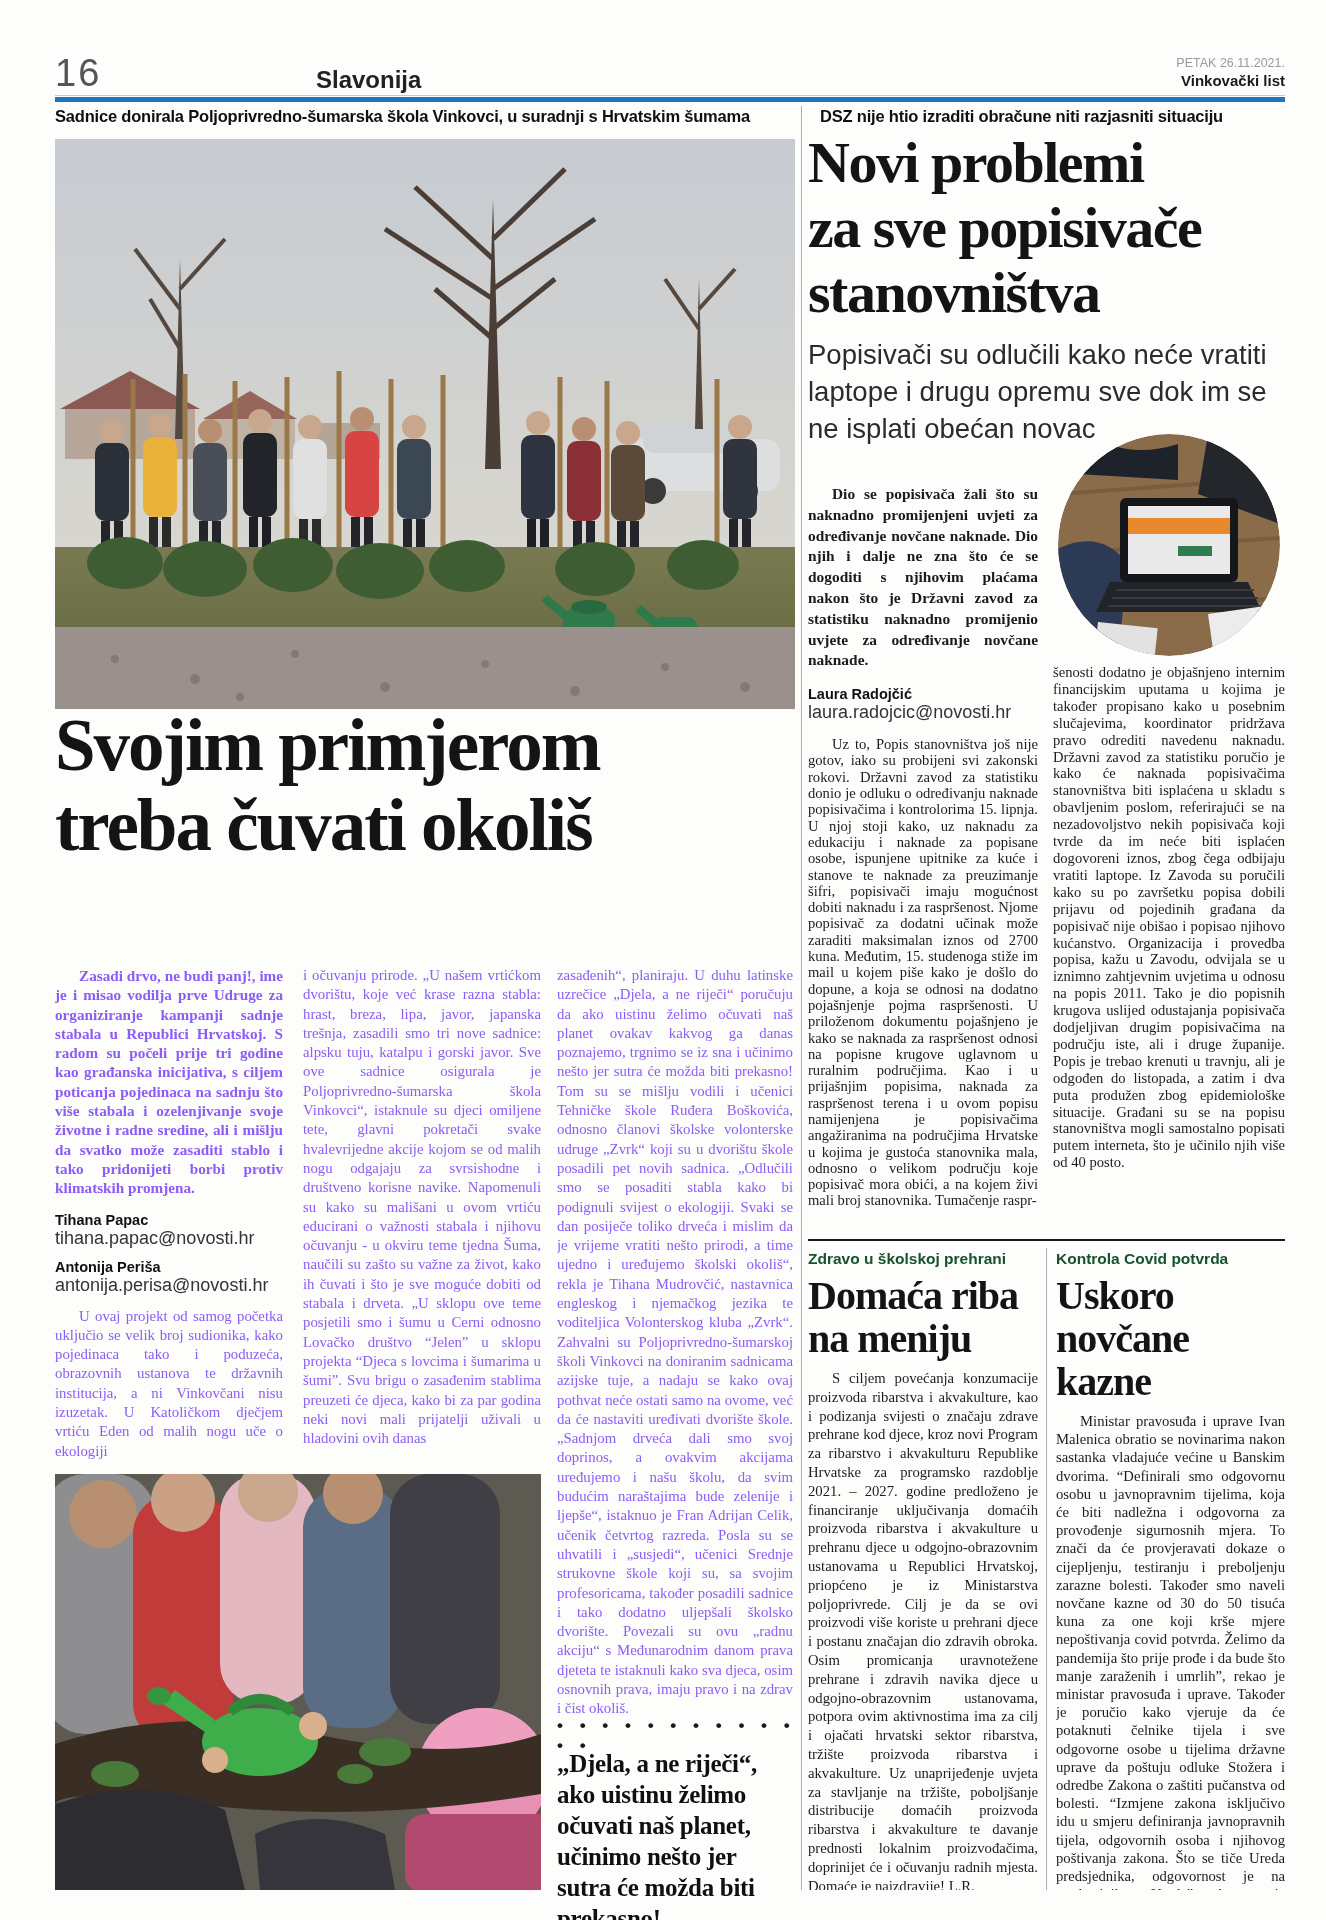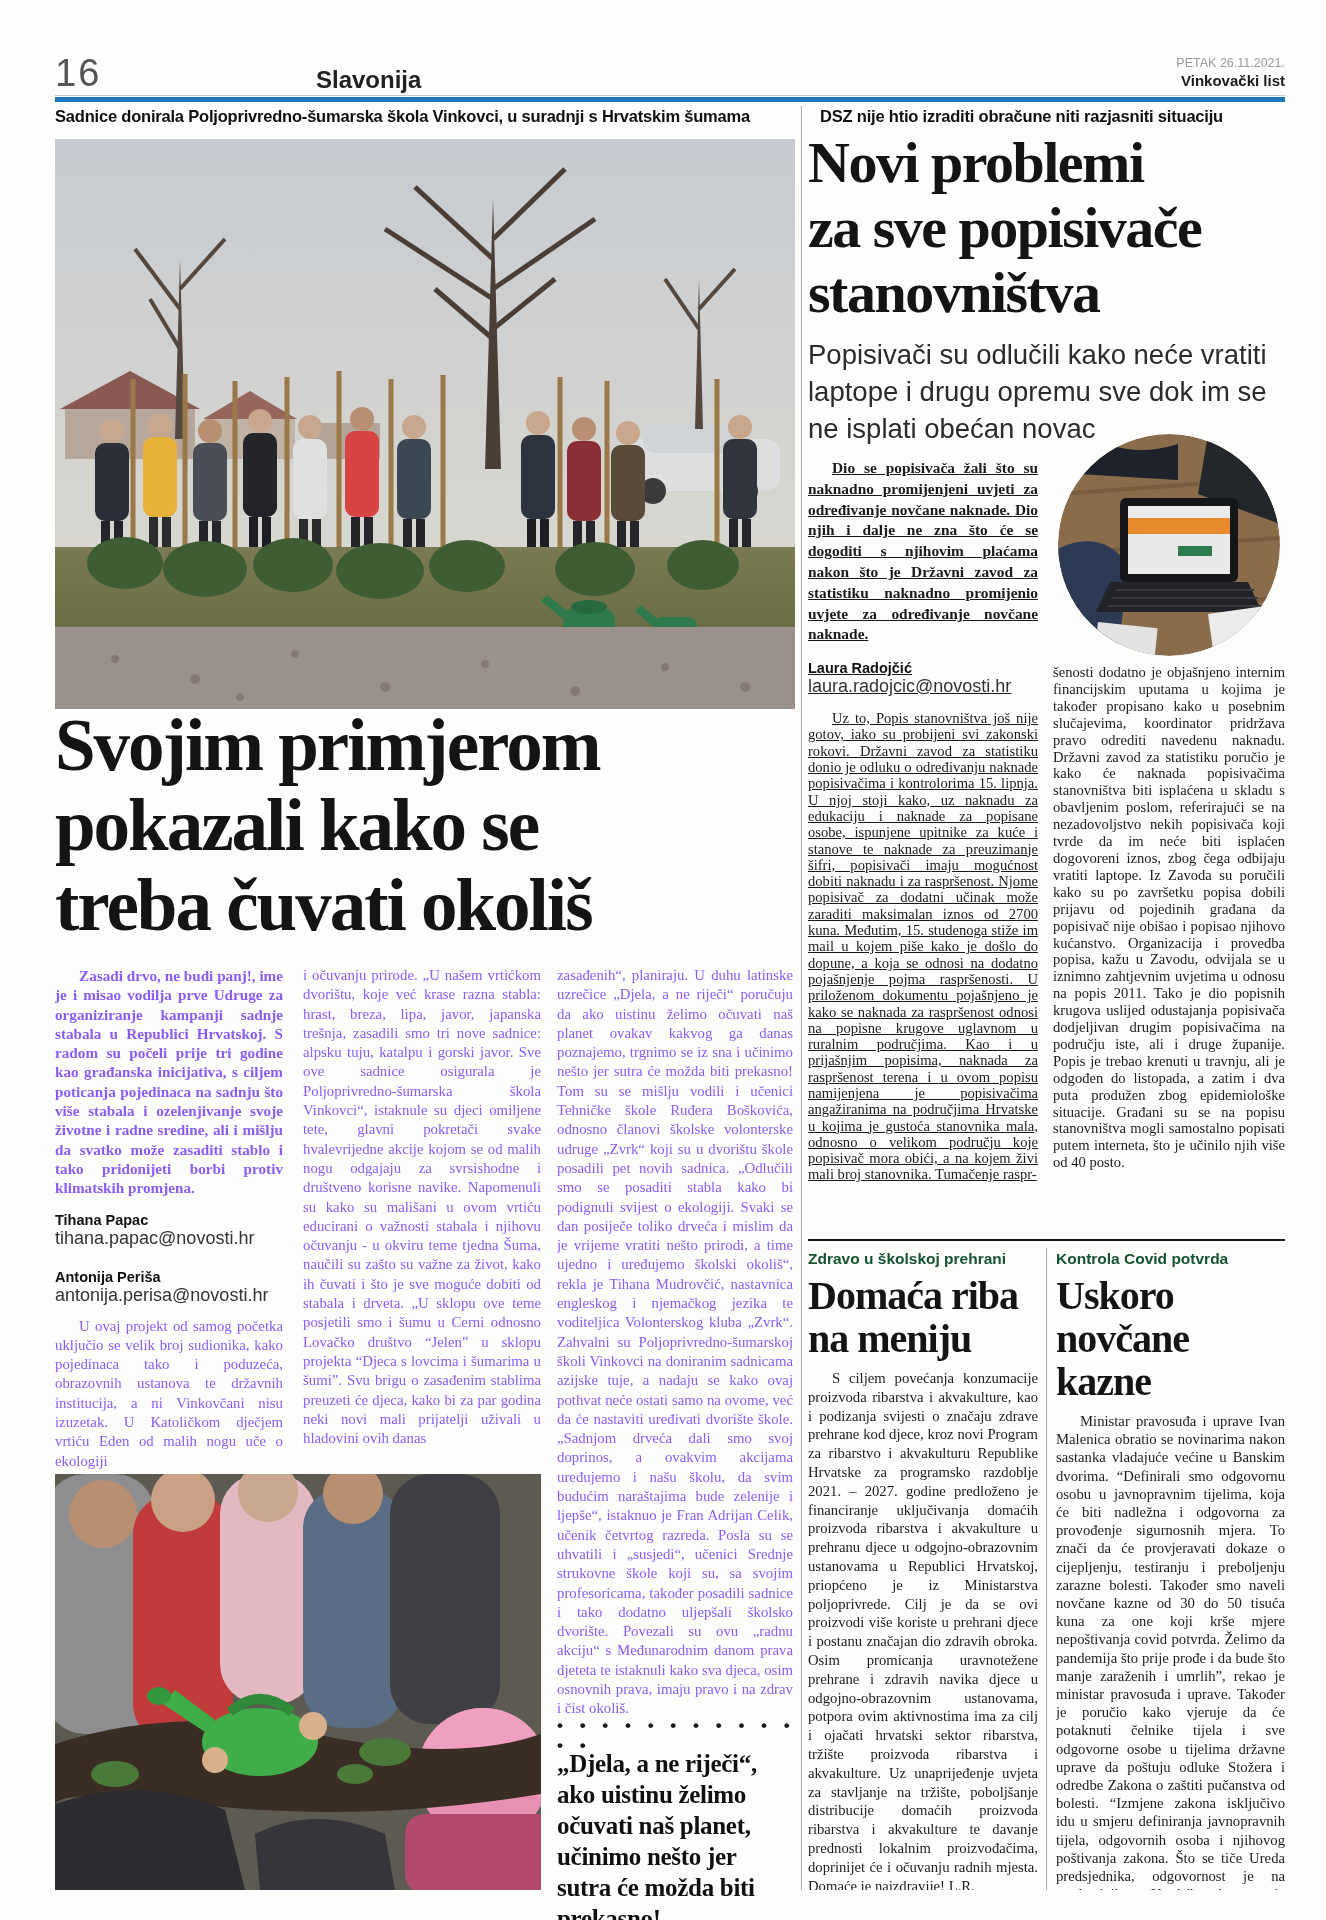--- a/index.html
+++ b/index.html
@@ -212,31 +212,30 @@
           <circle cx="520" cy="552" r="5"></circle>
         <circle cx="610" cy="528" r="4"></circle>
           <circle cx="690" cy="548" r="5"></circle>
           <circle cx="185" cy="558" r="4"></circle>
       </g>
     </svg>
   </div>
 
   <div class="abs la-headline">
     <div>Svojim primjerom</div>
-    <div>pokazali kako se</div>
     <div>treba čuvati okoliš</div>
   </div>
 
   <div class="abs la-col" style="left:55px;top:966px;width:228px;height:506px;">
     <div class="bodytxt lead">Zasadi drvo, ne budi panj!, ime je i misao vodilja prve Udruge za organiziranje kampanji sadnje stabala u Republici Hrvatskoj. S radom su počeli prije tri godine kao građanska inicijativa, s ciljem poticanja pojedinaca na sadnju što više stabala i ozelenjivanje svoje životne i radne sredine, ali i mišlju da svatko može zasaditi stablo i tako pridonijeti borbi protiv klimatskih promjena.</div>
     <div style="margin-top:13px;" class="sans">
       <div class="author-name">Tihana Papac</div>
       <div class="author-mail">tihana.papac@novosti.hr</div>
     </div>
-    <div style="margin-top:21px;" class="sans">
+    <div style="margin-top:11px;" class="sans">
       <div class="author-name">Antonija Periša</div>
       <div class="author-mail">antonija.perisa@novosti.hr</div>
     </div>
     <div class="bodytxt indent" style="margin-top:13px;">U ovaj projekt od samog početka uključio se velik broj sudionika, kako pojedinaca tako i poduzeća, obrazovnih ustanova te državnih institucija, a ni Vinkovčani nisu izuzetak. U Katoličkom dječjem vrtiću Eden od malih nogu uče o ekologiji</div>
   </div>
 
   <div class="abs la-col bodytxt" style="left:303px;top:966px;width:238px;height:500px;">i očuvanju prirode. „U našem vrtićkom dvorištu, koje već krase razna stabla: hrast, breza, lipa, javor, japanska trešnja, zasadili smo tri nove sadnice: alpsku tuju, katalpu i gorski javor. Sve ove sadnice osigurala je Poljoprivredno-šumarska škola Vinkovci“, istaknule su djeci omiljene tete, glavni pokretači svake hvalevrijedne akcije kojom se od malih nogu odgajaju za svrsishodne i društveno korisne navike. Napomenuli su kako su mališani u ovom vrtiću educirani o važnosti stabala i njihovu očuvanju - u okviru teme tjedna Šuma, naučili su zašto su važne za život, kako ih čuvati i što je sve moguće dobiti od stabala i drveta. „U sklopu ove teme posjetili smo i šumu u Cerni odnosno Lovačko društvo “Jelen” u sklopu projekta “Djeca s lovcima i šumarima u šumi”. Svu brigu o zasađenim stablima preuzeti će djeca, kako bi za par godina neki novi mali prijatelji uživali u hladovini ovih danas</div>
 
   <div class="abs la-col bodytxt" style="left:557px;top:966px;width:236px;height:748px;">zasađenih“, planiraju. U duhu latinske uzrečice „Djela, a ne riječi“ poručuju da ako uistinu želimo očuvati naš planet ovakav kakvog ga danas poznajemo, trgnimo se iz sna i učinimo nešto jer sutra će možda biti prekasno! Tom su se mišlju vodili i učenici Tehničke škole Ruđera Boškovića, odnosno članovi školske volonterske udruge „Zvrk“ koji su u dvorištu škole posadili pet novih sadnica. „Odlučili smo se posaditi stabla kako bi podignuli svijest o ekologiji. Svaki se dan posiječe toliko drveća i mislim da je vrijeme vratiti nešto prirodi, a time ujedno i uređujemo školski okoliš“, rekla je Tihana Mudrovčić, nastavnica engleskog i njemačkog jezika te voditeljica Volonterskog kluba „Zvrk“. Zahvalni su Poljoprivredno-šumarskoj školi Vinkovci na doniranim sadnicama azijske tuje, a nadaju se kako ovaj pothvat neće ostati samo na ovome, već da će nastaviti uređivati dvorište škole. „Sadnjom drveća dali smo svoj doprinos, a ovakvim akcijama uređujemo i našu školu, da svim budućim naraštajima bude zelenije i ljepše“, istaknuo je Fran Adrijan Celik, učenik četvrtog razreda. Posla su se uhvatili i „susjedi“, učenici Srednje strukovne škole koji su, sa svojim profesoricama, također posadili sadnice i tako dodatno uljepšali školsko dvorište. Povezali su ovu „radnu akciju“ s Međunarodnim danom prava djeteta te istaknuli kako sva djeca, osim osnovnih prava, imaju pravo i na zdrav i čist okoliš.</div>
 
@@ -287,21 +286,21 @@
   </div>
 
   <div class="abs ra-headline">
     <div>Novi problemi</div>
     <div>za sve popisivače</div>
     <div>stanovništva</div>
   </div>
 
   <div class="abs ra-subhead">Popisivači su odlučili kako neće vratiti laptope i drugu opremu sve dok im se ne isplati obećan novac</div>
 
-  <div class="abs la-col" style="left:808px;top:458px;width:230px;height:780px;text-decoration:underline;">
+  <div class="abs la-col" style="left:808px;top:484px;width:230px;height:780px;">
     <div class="ra-intro">Dio se popisivača žali što su naknadno promijenjeni uvjeti za određivanje novčane naknade. Dio njih i dalje ne zna što će se dogoditi s njihovim plaćama nakon što je Državni zavod za statistiku naknadno promijenio uvjete za određivanje novčane naknade.</div>
     <div class="sans" style="margin-top:14px;">
       <div class="author-name">Laura Radojčić</div>
       <div class="author-mail">laura.radojcic@novosti.hr</div>
     </div>
     <div class="ra-body indent" style="margin-top:15px;">Uz to, Popis stanovništva još nije gotov, iako su probijeni svi zakonski rokovi. Državni zavod za statistiku donio je odluku o određivanju naknade popisivačima i kontrolorima 15. lipnja. U njoj stoji kako, uz naknadu za edukaciju i naknade za popisane osobe, ispunjene upitnike za kuće i stanove te naknade za preuzimanje šifri, popisivači imaju mogućnost dobiti naknadu i za raspršenost. Njome popisivač za dodatni učinak može zaraditi maksimalan iznos od 2700 kuna. Međutim, 15. studenoga stiže im mail u kojem piše kako je došlo do dopune, a koja se odnosi na dodatno pojašnjenje pojma raspršenosti. U priloženom dokumentu pojašnjeno je kako se naknada za raspršenost odnosi na popisne krugove uglavnom u ruralnim područjima. Kao i u prijašnjim popisima, naknada za raspršenost terena i u ovom popisu namijenjena je popisivačima angažiranima na područjima Hrvatske u kojima je gustoća stanovnika mala, odnosno o velikom području koje popisivač mora obići, a na kojem živi mali broj stanovnika. Tumačenje raspr-</div>
   </div>
 
   <div class="abs" style="left:1058px;top:434px;width:222px;height:222px;">
     <svg width="222" height="222" viewBox="0 0 222 222" class="circle-photo" style="border-radius:50%;">

